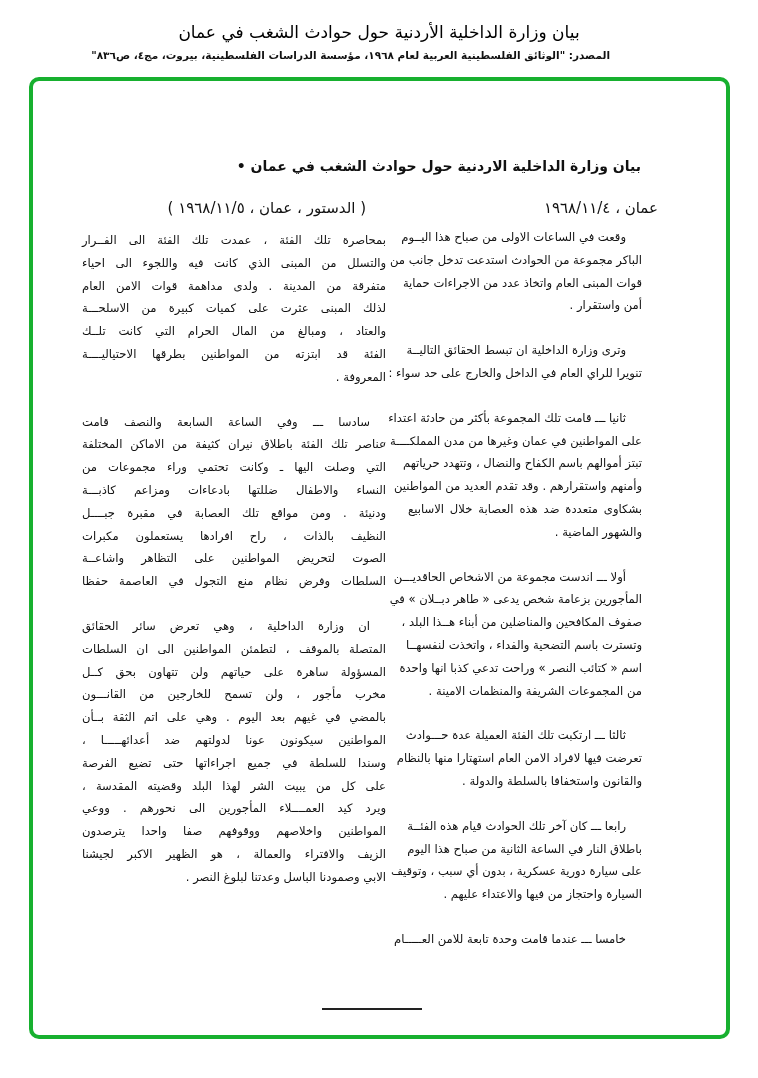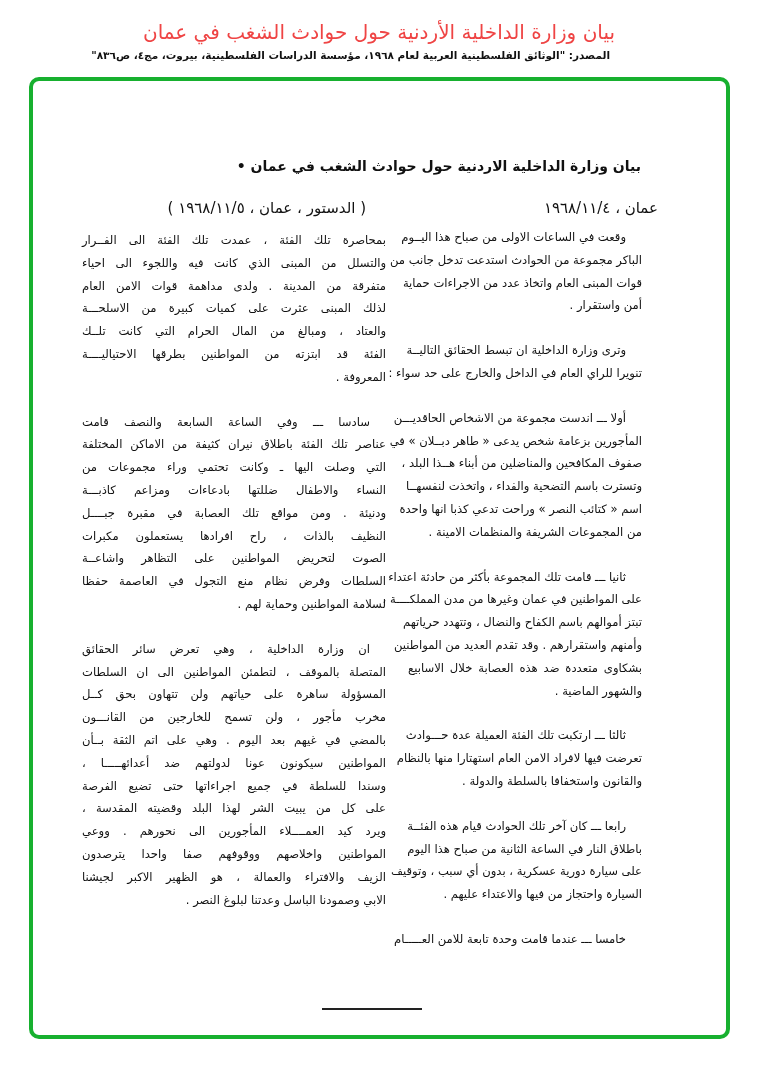--- a/index.html
+++ b/index.html
@@ -1,19 +1,19 @@
 <!DOCTYPE html>
 <html><head>
 <meta charset="utf-8">
 <style>
   html, body { margin: 0; padding: 0; background: #ffffff; }
   body { width: 758px; height: 1078px; position: relative; overflow: hidden;
          font-family: "DejaVu Sans", sans-serif; color: #111; }
   .header { position: absolute; top: 22px; left: 0; width: 758px; text-align: center; direction: rtl; }
-  .header-title { font-size: 20px; line-height: 20px; color: #ef4444; }
+  .header-title { font-size: 17px; line-height: 20px; color: #000000; }
   .header-source { position: absolute; top: 49px; right: 148px; font-size: 10.5px; font-weight: bold; direction: rtl; white-space: nowrap; }
   .frame { position: absolute; left: 29px; top: 77px; width: 693px; height: 954px;
            border: 4px solid #17b02f; border-radius: 10px; }
   .doc-title { position: absolute; top: 158px; right: 117px; font-size: 14px; font-weight: bold; direction: rtl; white-space: nowrap; }
   .dateline { position: absolute; font-size: 15px; direction: rtl; white-space: nowrap; }
   .dateline-right { top: 199px; right: 100px; }
   .dateline-left { top: 199px; right: 392px; font-weight: normal; }
   .column { position: absolute; direction: rtl; text-align: justify; font-size: 11.6px; line-height: 22.8px; }
   .col-right { top: 226px; right: 116px; width: 234px; }
   .col-left { top: 229px; right: 372px; width: 304px; }
@@ -42,34 +42,34 @@
       <span class="para-line indent">وقعت في الساعات الاولى من صباح هذا اليــوم</span>
       <span class="para-line">الباكر مجموعة من الحوادث استدعت تدخل جانب من</span>
       <span class="para-line">قوات المبنى العام واتخاذ عدد من الاجراءات حماية</span>
       <span class="para-line last">أمن واستقرار .</span>
     </div>
     <div class="para">
       <span class="para-line indent">وترى وزارة الداخلية ان تبسط الحقائق التاليــة</span>
       <span class="para-line last">تنويرا للراي العام في الداخل والخارج على حد سواء :</span>
     </div>
     <div class="para">
+      <span class="para-line indent">ثانيا ـــ قامت تلك المجموعة بأكثر من حادثة اعتداء</span>
+      <span class="para-line">على المواطنين في عمان وغيرها من مدن المملكــــة ،</span>
+      <span class="para-line">تبتز أموالهم باسم الكفاح والنضال ، وتتهدد حرياتهم</span>
+      <span class="para-line">وأمنهم واستقرارهم . وقد تقدم العديد من المواطنين</span>
+      <span class="para-line">بشكاوى متعددة ضد هذه العصابة خلال الاسابيع</span>
+      <span class="para-line last">والشهور الماضية .</span>
+    </div>
+    <div class="para">
       <span class="para-line indent">أولا ـــ اندست مجموعة من الاشخاص الحاقديـــن</span>
       <span class="para-line">المأجورين بزعامة شخص يدعى « طاهر دبــلان » في</span>
       <span class="para-line">صفوف المكافحين والمناضلين من أبناء هــذا البلد ،</span>
       <span class="para-line">وتسترت باسم التضحية والفداء ، واتخذت لنفسهــا</span>
       <span class="para-line">اسم « كتائب النصر » وراحت تدعي كذبا انها واحدة</span>
       <span class="para-line last">من المجموعات الشريفة والمنظمات الامينة .</span>
-    </div>
-    <div class="para">
-      <span class="para-line indent">ثانيا ـــ قامت تلك المجموعة بأكثر من حادثة اعتداء</span>
-      <span class="para-line">على المواطنين في عمان وغيرها من مدن المملكــــة ،</span>
-      <span class="para-line">تبتز أموالهم باسم الكفاح والنضال ، وتتهدد حرياتهم</span>
-      <span class="para-line">وأمنهم واستقرارهم . وقد تقدم العديد من المواطنين</span>
-      <span class="para-line">بشكاوى متعددة ضد هذه العصابة خلال الاسابيع</span>
-      <span class="para-line last">والشهور الماضية .</span>
     </div>
     <div class="para">
       <span class="para-line indent">ثالثا ـــ ارتكبت تلك الفئة العميلة عدة حـــوادث</span>
       <span class="para-line">تعرضت فيها لافراد الامن العام استهتارا منها بالنظام</span>
       <span class="para-line last">والقانون واستخفافا بالسلطة والدولة .</span>
     </div>
     <div class="para">
       <span class="para-line indent">رابعا ـــ كان آخر تلك الحوادث قيام هذه الفئــة</span>
       <span class="para-line">باطلاق النار في الساعة الثانية من صباح هذا اليوم</span>
       <span class="para-line">على سيارة دورية عسكرية ، بدون أي سبب ، وتوقيف</span>
@@ -91,21 +91,20 @@
     </div>
     <div class="para">
       <span class="para-line indent">سادسا ـــ وفي الساعة السابعة والنصف قامت</span>
       <span class="para-line">عناصر تلك الفئة باطلاق نيران كثيفة من الاماكن المختلفة</span>
       <span class="para-line">التي وصلت اليها ـ وكانت تحتمي وراء مجموعات من</span>
       <span class="para-line">النساء والاطفال ضللتها بادعاءات ومزاعم كاذبـــة</span>
       <span class="para-line">ودنيئة . ومن مواقع تلك العصابة في مقبرة جبــــل</span>
       <span class="para-line">النظيف بالذات ، راح افرادها يستعملون مكبرات</span>
       <span class="para-line">الصوت لتحريض المواطنين على التظاهر واشاعــة</span>
       <span class="para-line">السلطات وفرض نظام منع التجول في العاصمة حفظا</span>
-      <span class="para-line last">لسلامة المواطنين وحماية لهم .</span>
     </div>
     <div class="para">
       <span class="para-line indent">ان وزارة الداخلية ، وهي تعرض سائر الحقائق</span>
       <span class="para-line">المتصلة بالموقف ، لتطمئن المواطنين الى ان السلطات</span>
       <span class="para-line">المسؤولة ساهرة على حياتهم ولن تتهاون بحق كــل</span>
       <span class="para-line">مخرب مأجور ، ولن تسمح للخارجين من القانـــون</span>
       <span class="para-line">بالمضي في غيهم بعد اليوم . وهي على اتم الثقة بــأن</span>
       <span class="para-line">المواطنين سيكونون عونا لدولتهم ضد أعدائهـــــا ،</span>
       <span class="para-line">وسندا للسلطة في جميع اجراءاتها حتى تضيع الفرصة</span>
       <span class="para-line">على كل من يبيت الشر لهذا البلد وقضيته المقدسة ،</span>

